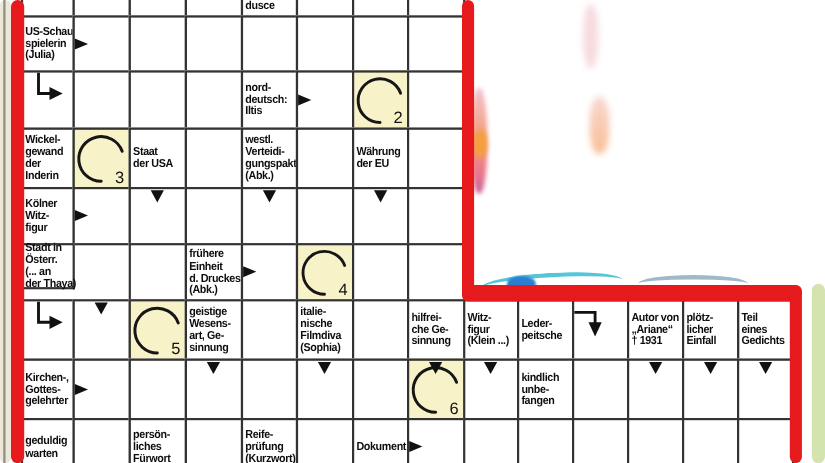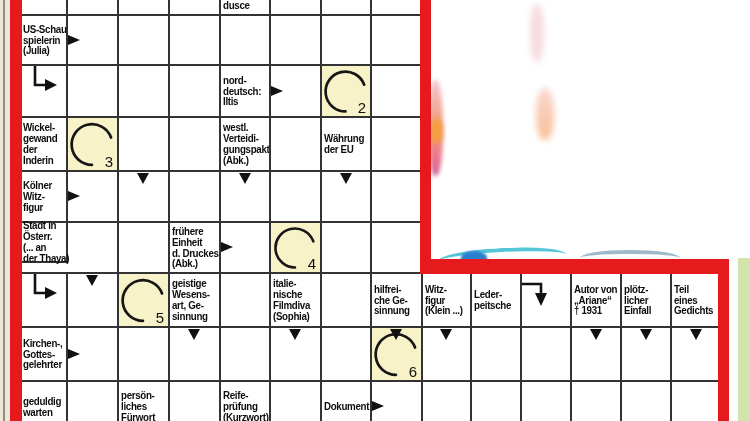--- a/index.html
+++ b/index.html
@@ -3,21 +3,21 @@
 <meta charset="utf-8">
 <style>
   html,body{margin:0;padding:0;}
   body{
     position:relative;
     width:750px;height:421px;
     overflow:hidden;
     background:#ffffff;
     font-family:"Liberation Sans", sans-serif;
   }
-  .layer{position:absolute;}
+  .layer{position:absolute;border-radius:29px;}
   
   #page-left-margin{left:0;top:0;width:10px;height:421px;background:var(--beige,#ece7d8);}
   #page-left-margin .thinline{position:absolute;left:3px;top:0;width:1.5px;height:421px;background:#8d8d80;}
   #red-left{left:10px;top:0;width:11.5px;height:421px;background:var(--red,#e61a1c);z-index:6;}
   #red-topright{left:419.5px;top:0;width:11.5px;height:274px;background:var(--red,#e61a1c);z-index:6;}
   #red-horizontal{left:419.5px;top:259px;width:309px;height:15px;background:var(--red,#e61a1c);z-index:6;}
   #red-right{left:717.5px;top:259px;width:11px;height:162px;background:var(--red,#e61a1c);z-index:6;}
   #photo-cutout{left:431px;top:0;width:319px;height:259px;background:#ffffff;z-index:2;}
   #green-strip{left:738px;top:258px;width:12px;height:163px;background:var(--green,#d4e4ae);z-index:2;}
   .remnant{position:absolute;z-index:3;}
@@ -119,20 +119,26 @@
         <div class="ln">der</div>
         <div class="ln">Inderin</div>
       </div>
     </div>
     <div class="cell circle-cell" style="left: 66px; top: 116px; width: 53px; height: 56px;">
       <svg viewBox="0 0 47 49" class="ring">
         <path d="M 41.3 18.3 A 19.5 19.5 0 1 0 23 44.5" fill="none" stroke="#161616" stroke-width="2.6" stroke-linecap="round"></path>
       </svg>
       <div class="circ-num">3</div>
     </div>
+    <div class="cell" style="left: 117px; top: 116px; width: 53px; height: 56px;">
+      <div class="clue-txt">
+        <div class="ln">Staat</div>
+        <div class="ln">der USA</div>
+      </div>
+    </div>
     <div class="cell" style="left: 168px; top: 116px; width: 53px; height: 56px;"></div>
     <div class="cell" style="left: 219px; top: 116px; width: 52px; height: 56px;">
       <div class="clue-txt">
         <div class="ln">westl.</div>
         <div class="ln">Verteidi-</div>
         <div class="ln">gungspakt</div>
         <div class="ln">(Abk.)</div>
       </div>
     </div>
     <div class="cell" style="left: 269px; top: 116px; width: 53px; height: 56px;"></div>
@@ -294,20 +300,27 @@
     <div class="cell" style="left: 320px; top: 326px; width: 52px; height: 56px;"></div>
     <div class="cell circle-cell" style="left: 370px; top: 326px; width: 53px; height: 56px;">
       <svg viewBox="0 0 47 49" class="ring">
         <path d="M 41.3 18.3 A 19.5 19.5 0 1 0 23 44.5" fill="none" stroke="#161616" stroke-width="2.6" stroke-linecap="round"></path>
       </svg>
       <div class="circ-num">6</div>
       <div class="arrow-down"></div>
     </div>
     <div class="cell" style="left: 421px; top: 326px; width: 51px; height: 56px;">
       <div class="arrow-down"></div>
+    </div>
+    <div class="cell" style="left: 470px; top: 326px; width: 52px; height: 56px;">
+      <div class="clue-txt">
+        <div class="ln">kindlich</div>
+        <div class="ln">unbe-</div>
+        <div class="ln">fangen</div>
+      </div>
     </div>
     <div class="cell" style="left: 520px; top: 326px; width: 52px; height: 56px;"></div>
     <div class="cell" style="left: 570px; top: 326px; width: 52px; height: 56px;">
       <div class="arrow-down"></div>
     </div>
     <div class="cell" style="left: 620px; top: 326px; width: 52px; height: 56px;">
       <div class="arrow-down"></div>
     </div>
     <div class="cell" style="left: 670px; top: 326px; width: 52px; height: 56px;">
       <div class="arrow-down"></div>

